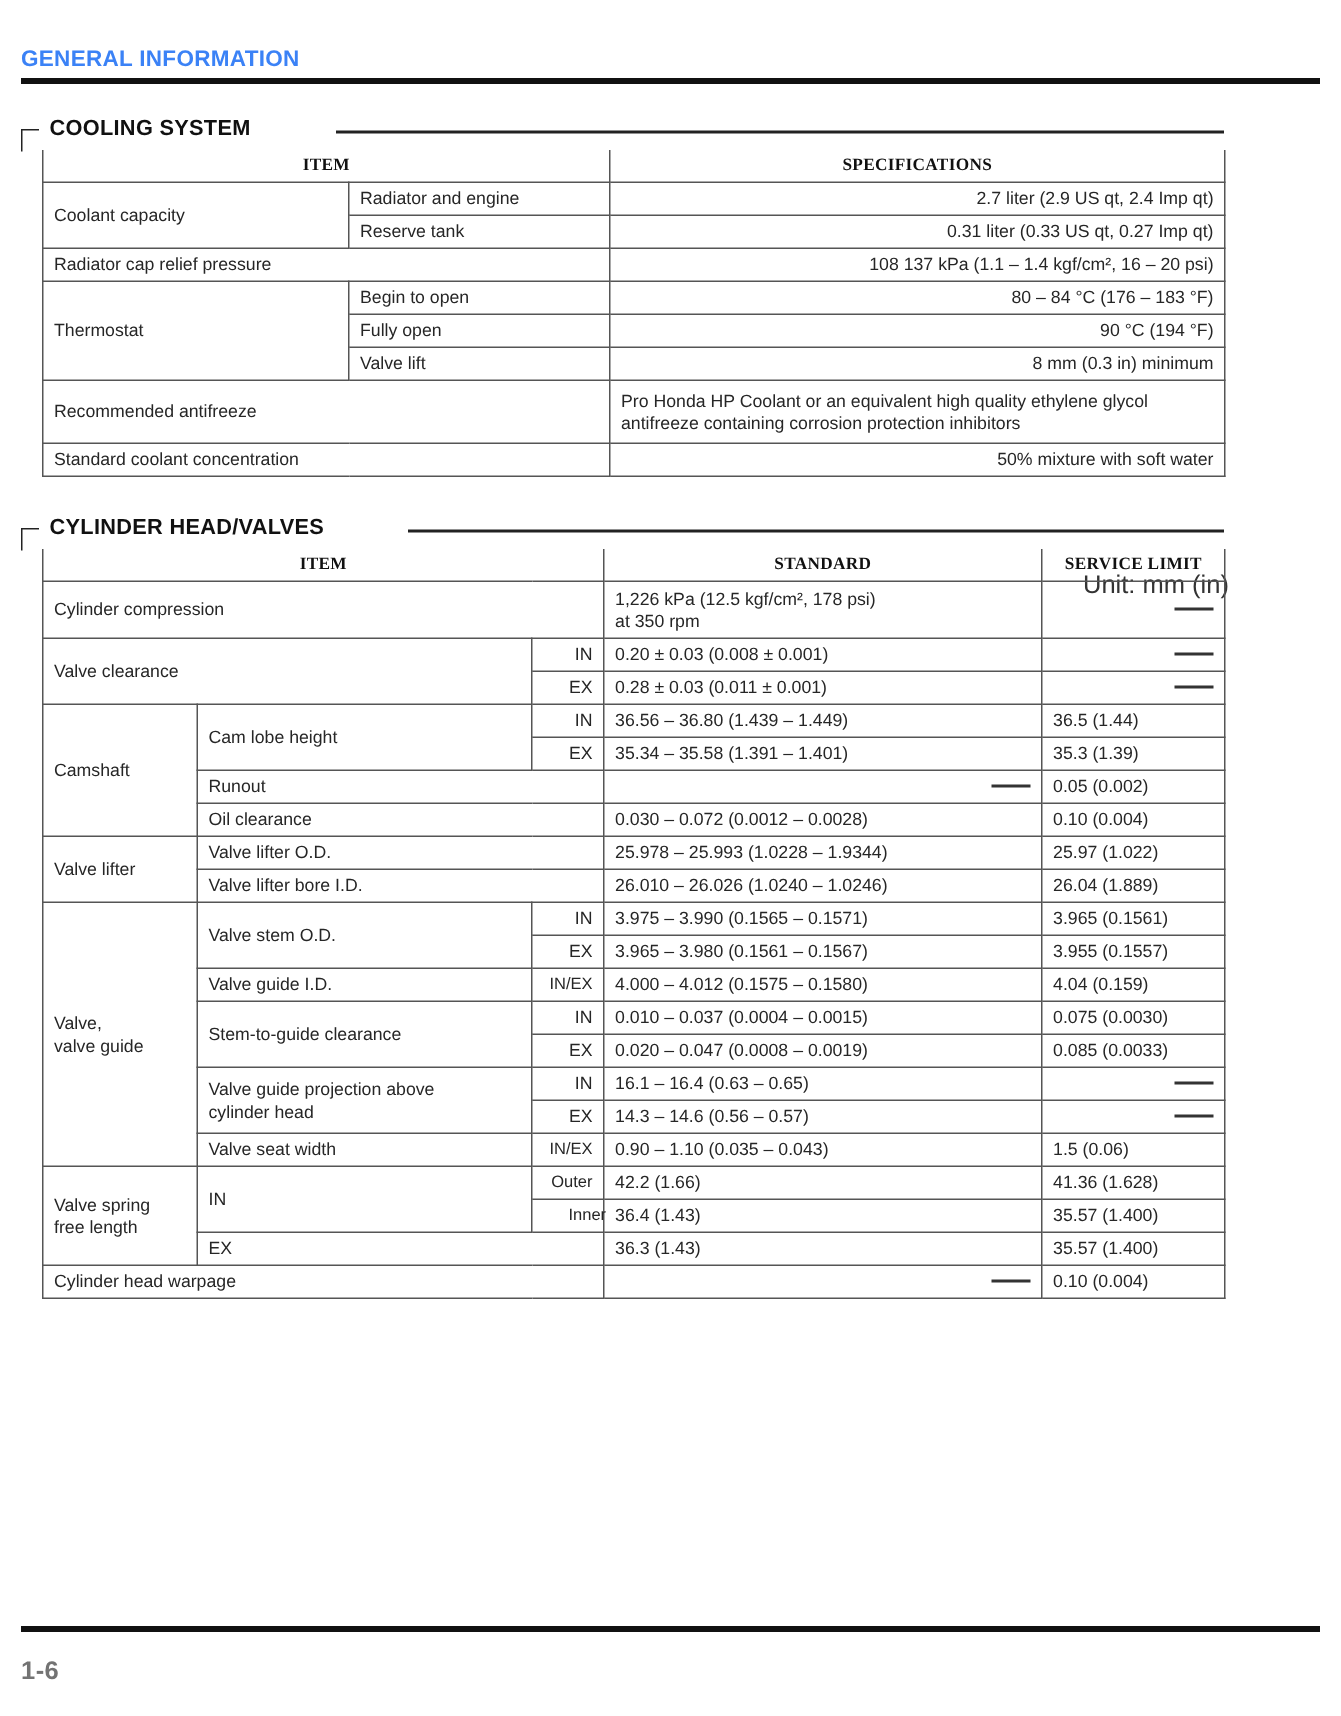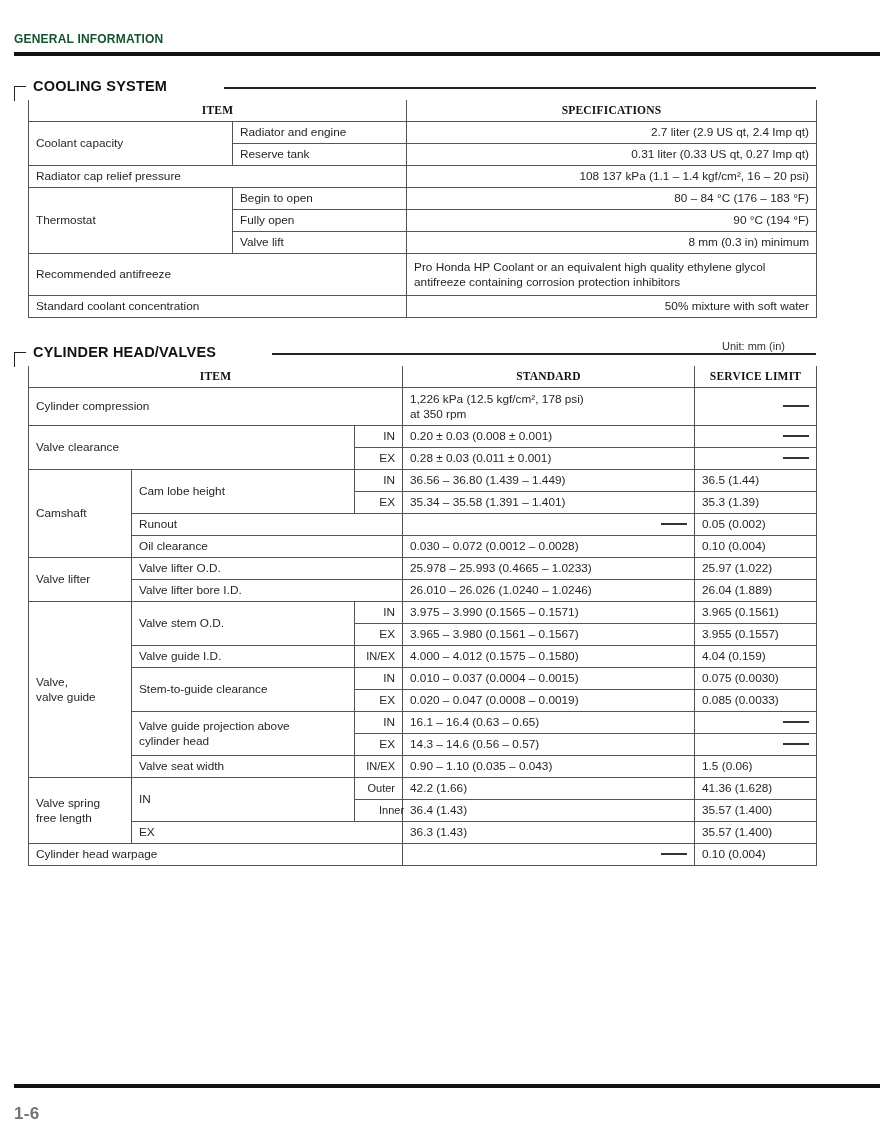--- a/index.html
+++ b/index.html
@@ -17,24 +17,24 @@
   }
 
   
   .page-header {
     position: absolute;
     left: 14px;
     top: 30px;
     width: 866px;
   }
   .page-header-title {
-    font-size: 12px;
+    font-size: 15px;
     font-weight: bold;
     letter-spacing: 0.2px;
-    color: #14532d;
+    color: #3b82f6;
     line-height: 19px;
   }
   .page-header-rule {
     margin-top: 3px;
     height: 4px;
     background: #111;
     width: 866px;
   }
 
   
@@ -68,23 +68,24 @@
   }
   .section-rule {
     position: absolute;
     top: 9px;
     height: 1.5px;
     background: #222;
   }
 
   .unit-label {
     position: absolute;
-    font-size: 11px;
+    font-size: 17px;
     color: #333;
     white-space: nowrap;
+    margin-top: 40px;
   }
 
   
   table.spec {
     border-collapse: collapse;
     table-layout: fixed;
     font-size: 11.8px;
     color: #262626;
   }
   table.spec td, table.spec th {
@@ -276,21 +277,21 @@
       </tr>
       <tr>
         <td class="l" colspan="2">Oil clearance</td>
         <td class="l">0.030 – 0.072 (0.0012 – 0.0028)</td>
         <td class="l">0.10 (0.004)</td>
       </tr>
 
       <tr>
         <td class="l top" rowspan="2">Valve lifter</td>
         <td class="l" colspan="2">Valve lifter O.D.</td>
-        <td class="l">25.978 – 25.993 (0.4665 – 1.0233)</td>
+        <td class="l">25.978 – 25.993 (1.0228 – 1.9344)</td>
         <td class="l">25.97 (1.022)</td>
       </tr>
       <tr>
         <td class="l" colspan="2">Valve lifter bore I.D.</td>
         <td class="l">26.010 – 26.026 (1.0240 – 1.0246)</td>
         <td class="l">26.04 (1.889)</td>
       </tr>
 
       <tr>
         <td class="l top" rowspan="8">

